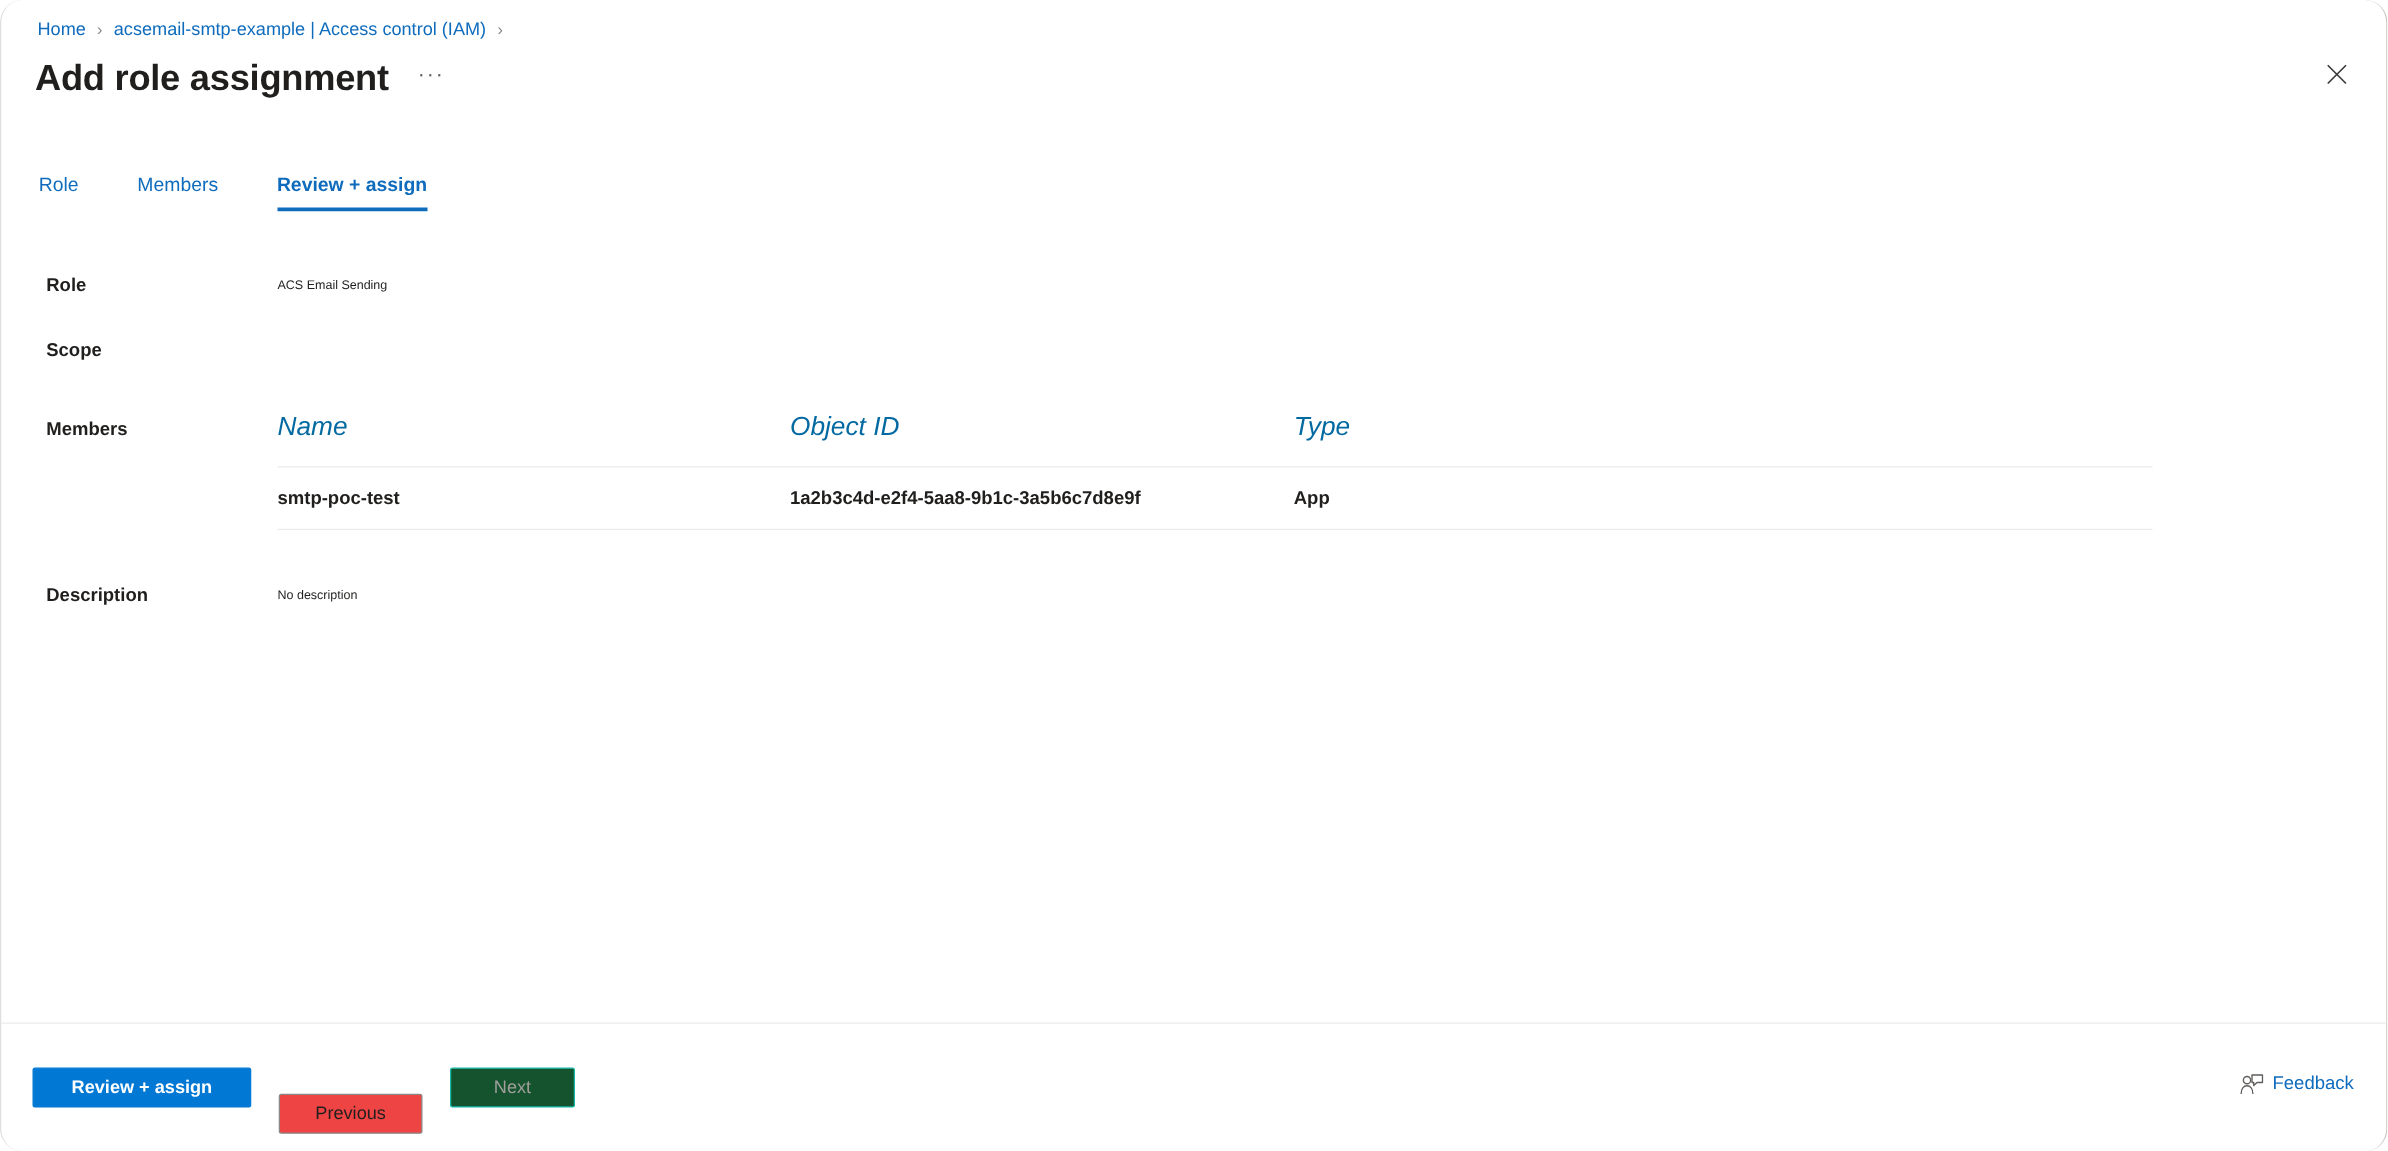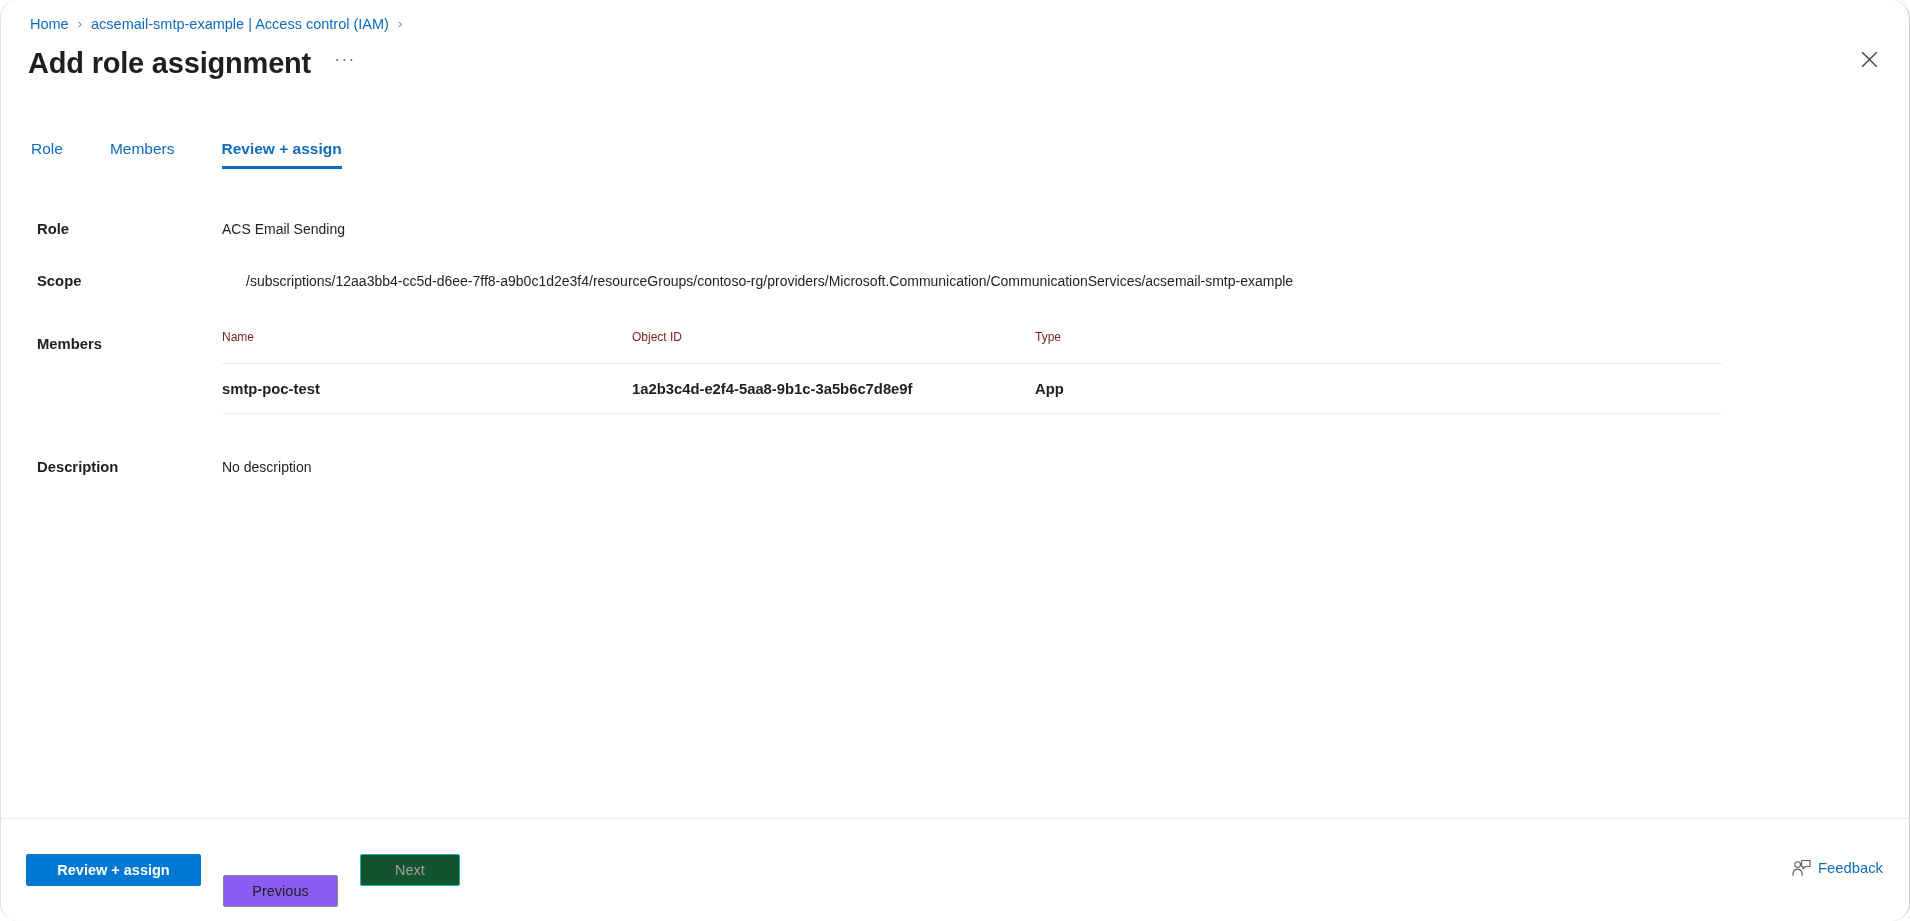--- a/index.html
+++ b/index.html
@@ -152,47 +152,48 @@
     align-items: flex-start;
   }
   .field-label {
     flex: 0 0 185px;
     font-size: 14.8px;
     font-weight: 700;
     color: #201f1e;
     line-height: 20px;
   }
   .field-value {
-    font-size: 14px;
+    font-size: 10px;
     color: #201f1e;
     line-height: 20px;
     word-break: break-all;
   }
 
   #row-role { margin-top: 50px; }
   #row-scope { margin-top: 32px; gap: 24px; }
   #row-members { margin-top: 43px; }
   #row-description { margin-top: 43px; }
 
   
   .members-table {
     flex: 1 1 auto;
     border-collapse: collapse;
     width: 100%;
     max-width: 1500px;
     margin-top: -4px;
   }
   .members-table th {
     text-align: left;
-    font-size: 12px;
+    font-size: 21px;
     font-weight: 400;
-    color: #7f1d1d;
+    color: #0369a1;
     padding: 0 0 19px 0;
     border-bottom: 1px solid #edebe9;
     white-space: nowrap;
+    font-style: italic;
   }
   .members-table td {
     font-size: 14.8px;
     color: #201f1e;
     padding: 17px 0 16px 0;
     border-bottom: 1px solid #edebe9;
     white-space: nowrap;
     font-weight: bold;
   }
   .col-name  { width: 410px; }
@@ -220,21 +221,21 @@
     line-height: 1;
   }
   .btn-primary {
     background: #0078d4;
     border: 1px solid #0078d4;
     color: #ffffff;
     font-weight: 600;
     min-width: 175px;
   }
   .btn-default {
-    background: #8b5cf6;
+    background: #ef4444;
     border: 1px solid #8a8886;
     color: #201f1e;
     min-width: 115px;
     margin-left: 22px;
     margin-top: 42px;
   }
   .btn-disabled {
     background: #14532d;
     border: 1px solid #14b8a6;
     color: #a19f9d;
@@ -293,21 +294,20 @@
 
   <div class="content">
 
     <div class="field-row" id="row-role">
       <div class="field-label">Role</div>
       <div class="field-value">ACS Email Sending</div>
     </div>
 
     <div class="field-row" id="row-scope">
       <div class="field-label">Scope</div>
-      <div class="field-value">/subscriptions/12aa3bb4-cc5d-d6ee-7ff8-a9b0c1d2e3f4/resourceGroups/contoso-rg/providers/Microsoft.Communication/CommunicationServices/acsemail-smtp-example</div>
     </div>
 
     <div class="field-row" id="row-members">
       <div class="field-label">Members</div>
       <table class="members-table">
         <thead>
           <tr>
             <th class="col-name">Name</th>
             <th class="col-objid">Object ID</th>
             <th class="col-type">Type</th>

